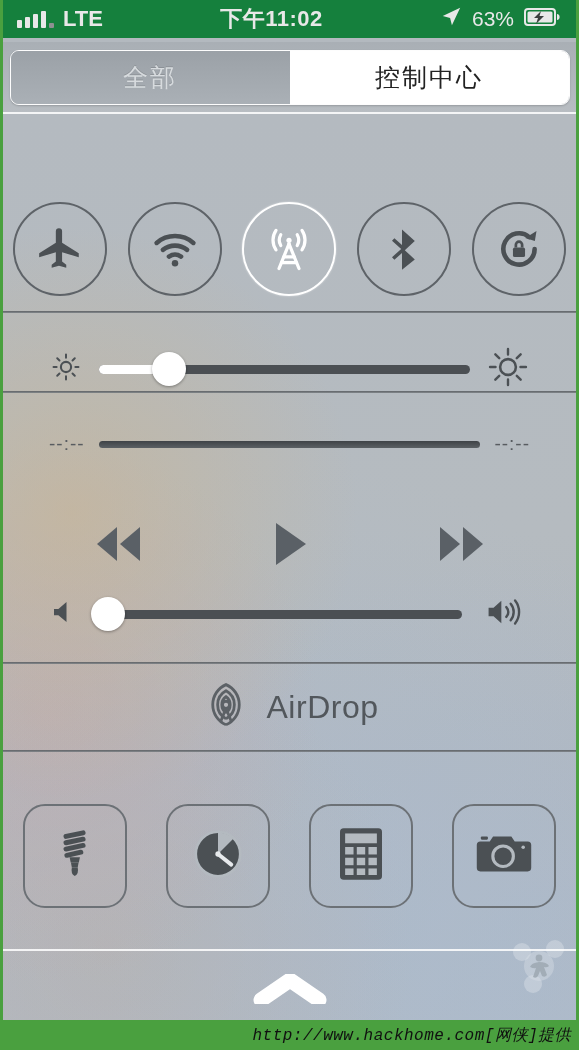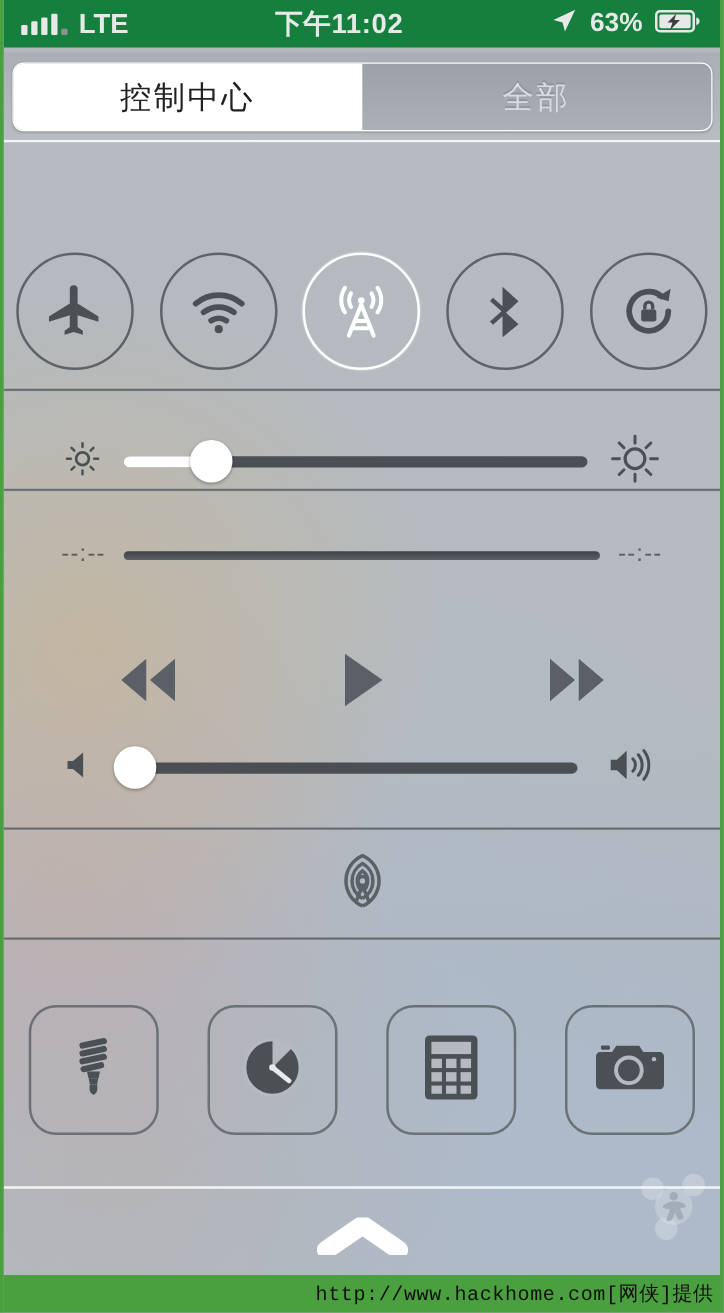--- a/index.html
+++ b/index.html
@@ -31,21 +31,21 @@
   .sb-center { flex: 1; text-align: center; font-size: 22px; font-weight: bold; letter-spacing: .5px; }
   .sb-right { display: flex; align-items: center; gap: 10px; flex: 0 0 auto; }
   .signal-bars { display: flex; align-items: flex-end; gap: 3px; height: 18px; }
   .signal-bars i { display: block; width: 5px; background: #e8e8e8; border-radius: 1px; }
   .signal-bars i:nth-child(1) { height: 8px; }
   .signal-bars i:nth-child(2) { height: 11px; }
   .signal-bars i:nth-child(3) { height: 14px; }
   .signal-bars i:nth-child(4) { height: 17px; }
   .signal-bars i:nth-child(5) { height: 5px; background: #8d9191; }
   .carrier { font-size: 22px; font-weight: bold; }
-  .battery-pct { font-size: 21px; font-weight: bold; }
+  .battery-pct { font-size: 21px; font-weight: normal; }
 
   
   .seg-wrap {
     position: absolute; top: 42px; left: 0;
     width: 573px; height: 70px;
     background: linear-gradient(#a9afb5, #b8bdc2);
     display: flex; align-items: center; justify-content: center;
   }
   .segmented {
     width: 560px; height: 55px;
@@ -166,20 +166,21 @@
     opacity: .55;
   }
 
   
   .footer {
     position: absolute; left: -3px; bottom: 0;
     width: 579px; height: 30px;
     background: #4aa03f;
     display: flex; align-items: center; justify-content: flex-end;
     padding-right: 8px;
+    font-style: italic;
   }
   .footer-text {
     font-family: "Liberation Mono", "DejaVu Sans Mono", monospace;
     font-size: 16px; color: #101010; letter-spacing: .5px;
   }
 </style>
 </head>
 <body>
 
 <div id="screen">
@@ -209,22 +210,22 @@
           <rect x="3.5" y="4.5" width="25" height="11" rx="1.5" fill="#e8e8e8"></rect>
           <path d="M33 7 v6 a3 3 0 0 0 2.6-3 A3 3 0 0 0 33 7z" fill="#e8e8e8"></path>
           <path d="M17 4 L10 11 h4 l-2 6 l8-8 h-4.5 z" fill="#3b3f3f"></path>
         </svg>
       </span>
     </div>
   </div>
 
   <div class="seg-wrap">
     <div class="segmented">
+      <div class="seg-btn inactive">全部</div>
       <div class="seg-btn active">控制中心</div>
-      <div class="seg-btn inactive">全部</div>
     </div>
   </div>
   <div class="hairline-white" style="top:112px"></div>
 
   <div class="cc">
 
     <div class="toggles">
 
       <div class="toggle">
         <span>
@@ -366,20 +367,21 @@
         <svg width="50" height="50" viewBox="0 0 24 24">
           <g fill="none" stroke="#5c6166" stroke-width="1.35">
             <path d="M12 21.5 A10.5 10.5 0 0 1 12 2.2 A10.5 10.5 0 0 1 12 21.5"></path>
             <path d="M12 18.6 A7.6 7.6 0 0 1 12 5.2 A7.6 7.6 0 0 1 12 18.6"></path>
             <path d="M12 15.8 A4.8 4.8 0 0 1 12 8 A4.8 4.8 0 0 1 12 15.8"></path>
             <circle cx="12" cy="11.9" r="1.7"></circle>
             <path d="M12 13.6 L9.6 19.6 M12 13.6 L14.4 19.6"></path>
           </g>
         </svg>
       </span>
+      <span class="airdrop-label">AirDrop</span>
     </div>
 
     <div class="divider" style="top:636px"></div>
 
     <div class="shortcuts" style="top:690px">
 
       <div class="shortcut">
         <span>
           <svg width="54" height="54" viewBox="0 0 24 24">
             <g stroke="#4b5054" stroke-width="2.2" stroke-linecap="round" fill="none">

